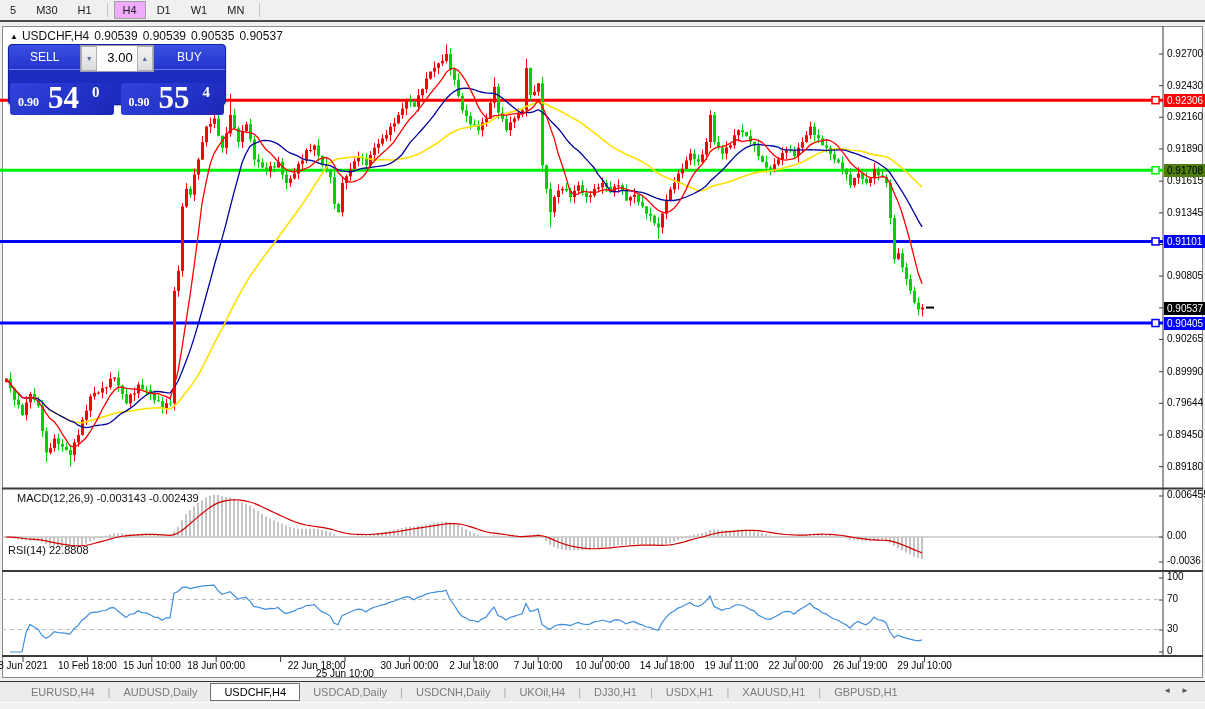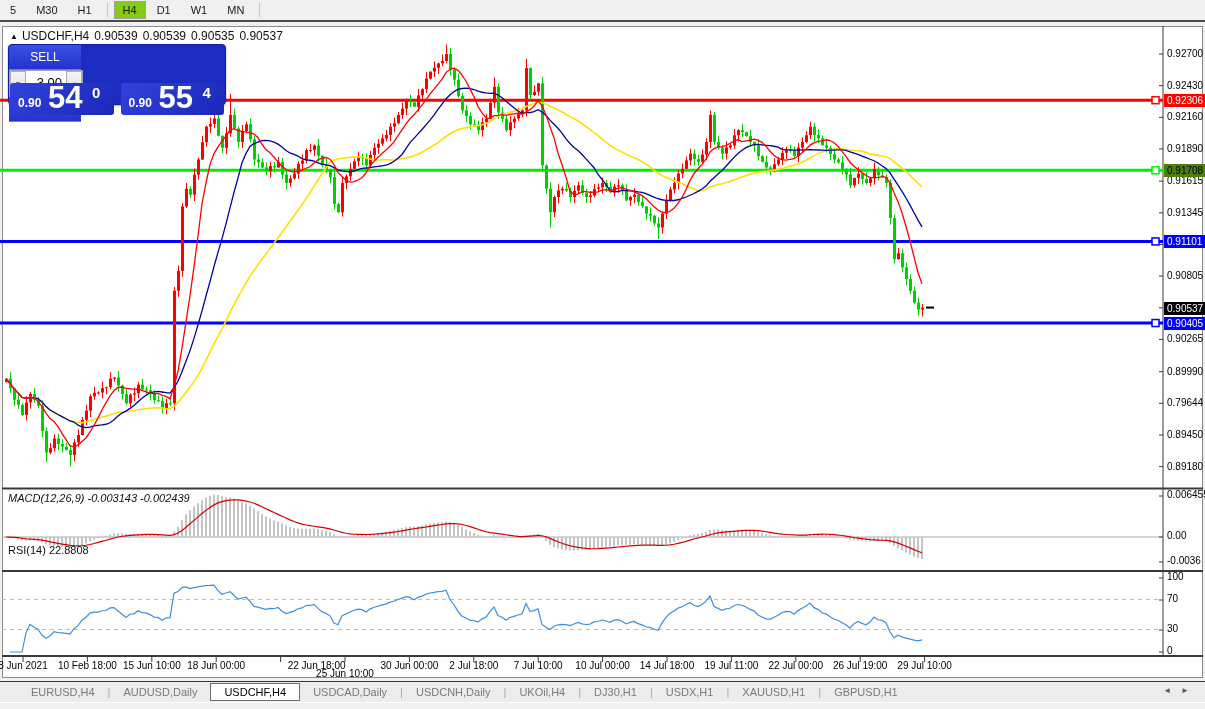--- a/index.html
+++ b/index.html
@@ -6,49 +6,49 @@
   html,body { width:1205px; height:709px; }
   body {
     position:relative; background:#f0f0f0; overflow:hidden;
     font-family:"Liberation Sans","DejaVu Sans",sans-serif; color:#000;
   }
   
   .toolbar { position:absolute; left:0; top:0; width:1205px; height:20px;
     background:#f0f0f0; display:flex; align-items:center; z-index:5; }
   .tfbtn { font-size:11px; color:#1a1a1a; padding:2px 8px; margin:0 1px;
     border:1px solid transparent; cursor:default; white-space:nowrap; }
-  .tfbtn.active { background:#84cc16; border:1px solid #a0a0a0; }
+  .tfbtn.active { background:#f0abfc; border:1px solid #a0a0a0; }
   .tbsep { width:1px; height:14px; background:#c6c6c6; margin:0 5px; }
   .toolbar-divider { position:absolute; left:0; top:20px; width:1205px; height:2px;
     background:#4a4a4a; z-index:5; }
   
   .window { position:absolute; left:2px; top:26px; width:1201px; height:652px;
     background:#fff; border:1px solid #8a8a8a; z-index:1; }
   svg.chart { position:absolute; left:0; top:0; width:1205px; height:709px; z-index:2; }
   .chart-title { position:absolute; left:10px; top:29px; z-index:4; font-size:12px;
     color:#111; white-space:nowrap; }
   .chart-title .tri { font-size:8px; position:relative; top:-1px; margin-right:4px; }
   .chart-title span { margin-right:5px; }
   
   .oneclick { position:absolute; left:8px; top:44px; width:218px; height:61px;
     background:#1c2cc0; border:1px solid #1020a0; border-radius:4px; z-index:6;
     box-shadow:0 1px 2px rgba(0,0,0,.35); }
-  .oc-top { display:flex; height:37px;flex-direction:column; }
+  .oc-top { display:flex; height:37px; }
   .oc-btn { width:72px; height:25px; color:#fff; font-size:12px; text-align:center;
     line-height:24px; background:linear-gradient(#3a50e2,#2334cc);
     border-bottom:1px solid #6a79f0; cursor:pointer; }
   .oc-btn.sell { border-top-left-radius:4px; }
   .oc-btn.buy  { border-top-right-radius:4px; }
   .oc-spin { width:74px; height:27px; background:#fff; border:1px solid #9aa0b4;
     display:flex; align-items:stretch; position:relative; top:0; }
   .oc-arrow { width:16px; background:linear-gradient(#f4f4f4,#dcdcdc);
     border:1px solid #b0b0b0; color:#5a6aa0; font-size:7px; line-height:24px;
     text-align:center; cursor:pointer; }
   .oc-vol { flex:1; font-size:13px; text-align:right; padding:4px 4px 0 0; color:#000; }
-  .oc-bottom { display:flex; height:34px; gap:7px; padding:1px 1px; }
+  .oc-bottom { display:flex; height:34px; gap:7px; padding:1px 1px;font-family:Liberation Serif, serif; }
   .oc-price { flex:1; background:linear-gradient(135deg,#3142dd,#1a28b8);
     border-radius:3px; color:#fff; position:relative; overflow:hidden; }
   .oc-price .small { position:absolute; left:8px; bottom:5px; font-size:12px; font-weight:bold; }
   .oc-price .big { position:absolute; left:38px; top:-3px; font-size:31px; font-weight:bold; }
   .oc-price .sup { position:absolute; left:82px; top:1px; font-size:15px; font-weight:bold; }
   
   .ticklabel { position:absolute; left:1167px; font-size:10px; color:#000; z-index:3; white-space:nowrap; }
   .badge { position:absolute; left:1164px; width:41px; height:13px; z-index:4;
     font-size:10px; line-height:13px; text-align:left; padding-left:3px; white-space:nowrap; }
   .panelabel { position:absolute; z-index:4; font-size:11px; color:#111; white-space:nowrap; }
@@ -862,21 +862,21 @@
       <span class="sup">0</span>
     </div>
     <div class="oc-price">
       <span class="small">0.90</span>
       <span class="big">55</span>
       <span class="sup">4</span>
     </div>
   </div>
 </div>
 
-<div class="panelabel" style="left:8px; top:492px;font-style:italic;">MACD(12,26,9) -0.003143 -0.002439</div>
+<div class="panelabel" style="left:17px; top:492px;">MACD(12,26,9) -0.003143 -0.002439</div>
 <div class="panelabel" style="left:8px; top:544px;">RSI(14) 22.8808</div>
 
 <div id="axislabels">
     <span class="ticklabel" style="top:48px">0.92700</span>
     <span class="ticklabel" style="top:79.65210000000042px">0.92430</span>
     <span class="ticklabel" style="top:111.30420000000083px">0.92160</span>
     <span class="ticklabel" style="top:142.95629999999994px">0.91890</span>
     <span class="ticklabel" style="top:175.1945500000003px">0.91615</span>
     <span class="ticklabel" style="top:206.84665000000072px">0.91345</span>
     <span class="ticklabel" style="top:238.49875000000114px">0.91075</span>

